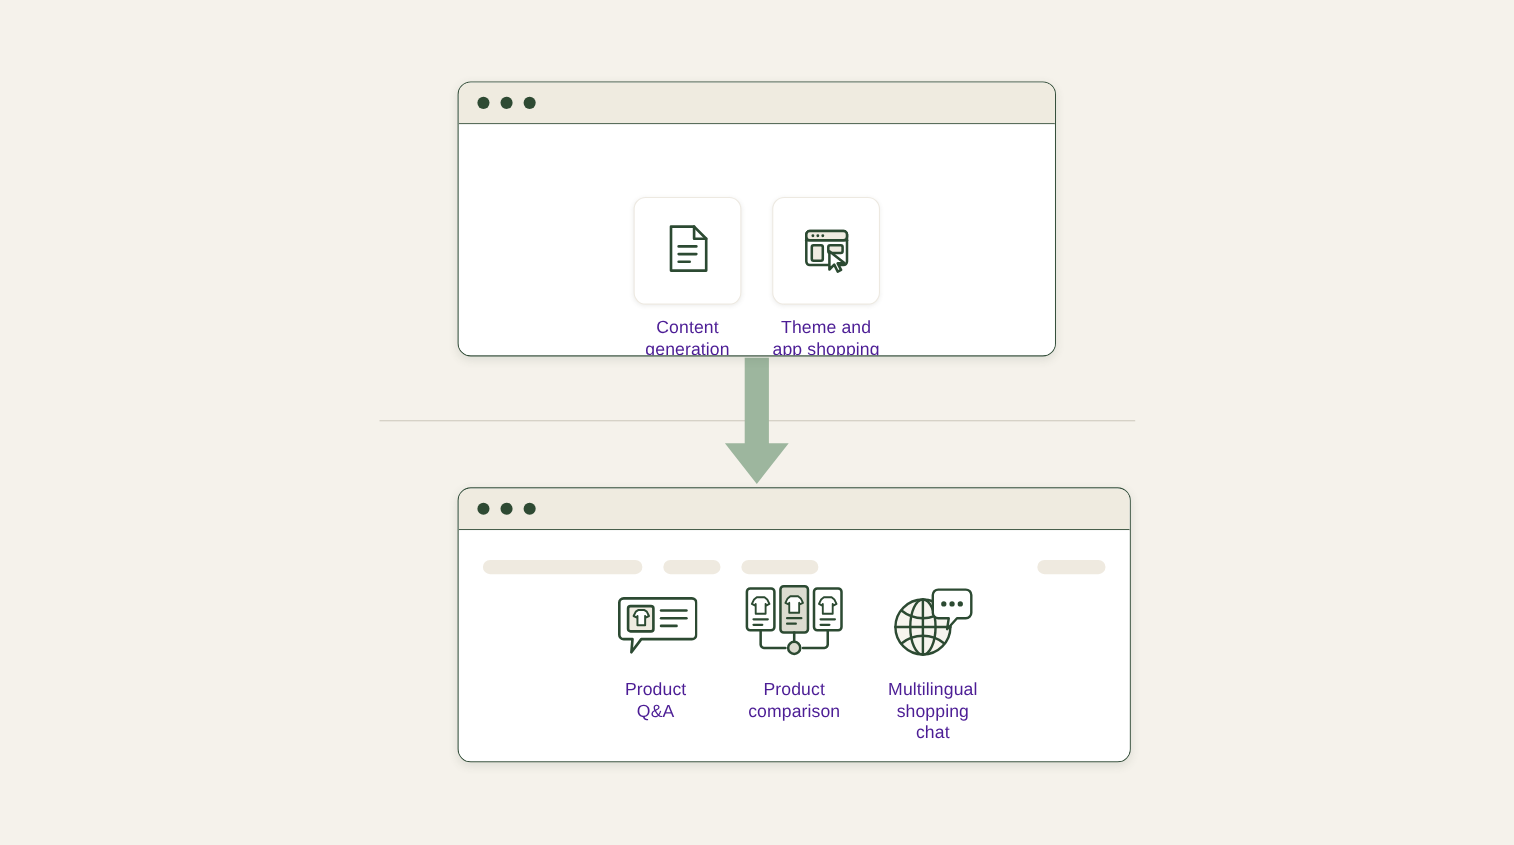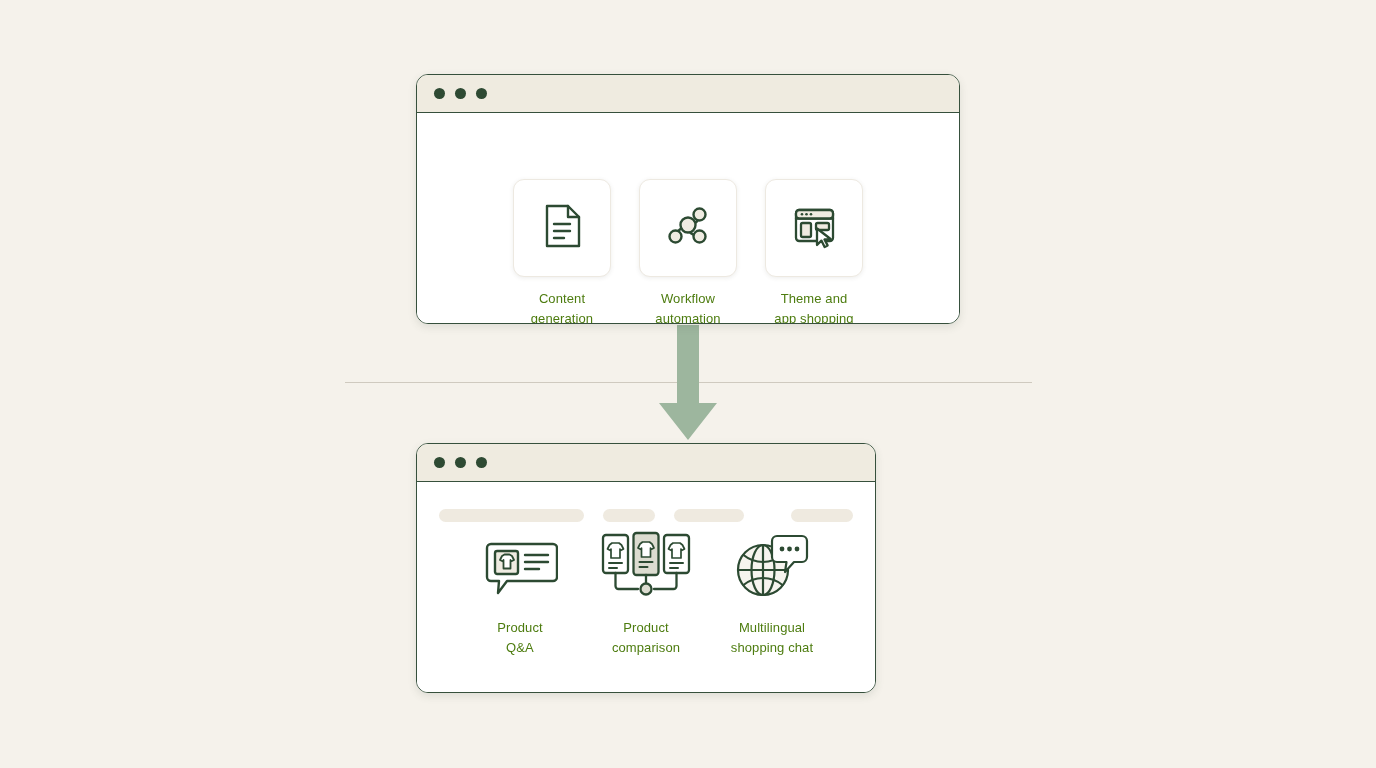--- a/index.html
+++ b/index.html
@@ -55,21 +55,21 @@
     left: 416px;
     top: 74px;
     width: 544px;
     height: 250px;
   }
 
   .window-bottom {
     position: absolute;
     left: 416px;
     top: 443px;
-    width: 460px;
+    width: 612px;
     height: 250px;
   }
 
   .titlebar {
     height: 38px;
     background: #EFEBE0;
     border-bottom: 1.4px solid #36503C;
     display: flex;
     align-items: center;
     padding-left: 17px;
@@ -142,23 +142,23 @@
   .tile-plain {
     width: 98px;
     height: 78px;
     display: flex;
     align-items: center;
     justify-content: center;
   }
 
   .tile-label {
     margin-top: 12px;
-    font-size: 13px;
+    font-size: 16px;
     line-height: 19.5px;
-    color: #4d7c0f;
+    color: #4c1d95;
     text-align: center;
     white-space: pre-line;
     letter-spacing: 0.1px;
   }
 
   .tiles-bottom .tile-label { margin-top: 11px; }
 </style>
 </head>
 <body>
 
@@ -190,37 +190,20 @@
                 <path d="M20 26 H36"></path>
                 <path d="M20 33 H36"></path>
                 <path d="M20 40 H30"></path>
               </svg>
             </span>
           </div>
           <div class="tile-label">Content
 generation</div>
         </div>
 
-        <div class="tile">
-          <div class="tile-card">
-            <span>
-              <svg width="56" height="56" viewBox="0 0 56 56" fill="none" stroke="#2C4A32" stroke-width="2.4" stroke-linecap="round" stroke-linejoin="round">
-                <path d="M17 38 C17 31 22 30 28 28"></path>
-                <path d="M28 28 C34 26 39 24 39 18"></path>
-                <path d="M28 28 C28 34 31 37 38 38"></path>
-                <circle cx="28" cy="27" r="7.5" fill="#EFEBE1"></circle>
-                <circle cx="39.5" cy="16.5" r="6" fill="#EFEBE1"></circle>
-                <circle cx="15.5" cy="38.5" r="6" fill="#EFEBE1"></circle>
-                <circle cx="39.5" cy="38.5" r="6" fill="#EFEBE1"></circle>
-              </svg>
-            </span>
-          </div>
-          <div class="tile-label">Workflow
-automation</div>
-        </div>
 
 
         <div class="tile">
           <div class="tile-card">
             <span>
               <svg width="56" height="56" viewBox="0 0 56 56" fill="none" stroke="#2C4A32" stroke-width="2.3" stroke-linecap="round" stroke-linejoin="round">
                 <rect x="10" y="12" width="37" height="31" rx="3.2" fill="#FFFFFF"></rect>
                 <path d="M10 20.5 H47"></path>
                 <rect x="10" y="12" width="37" height="8.5" rx="3.2" fill="#EFEBE1"></rect>
                 <circle cx="16" cy="16.3" r="1.3" fill="#2C4A32" stroke="none"></circle>

